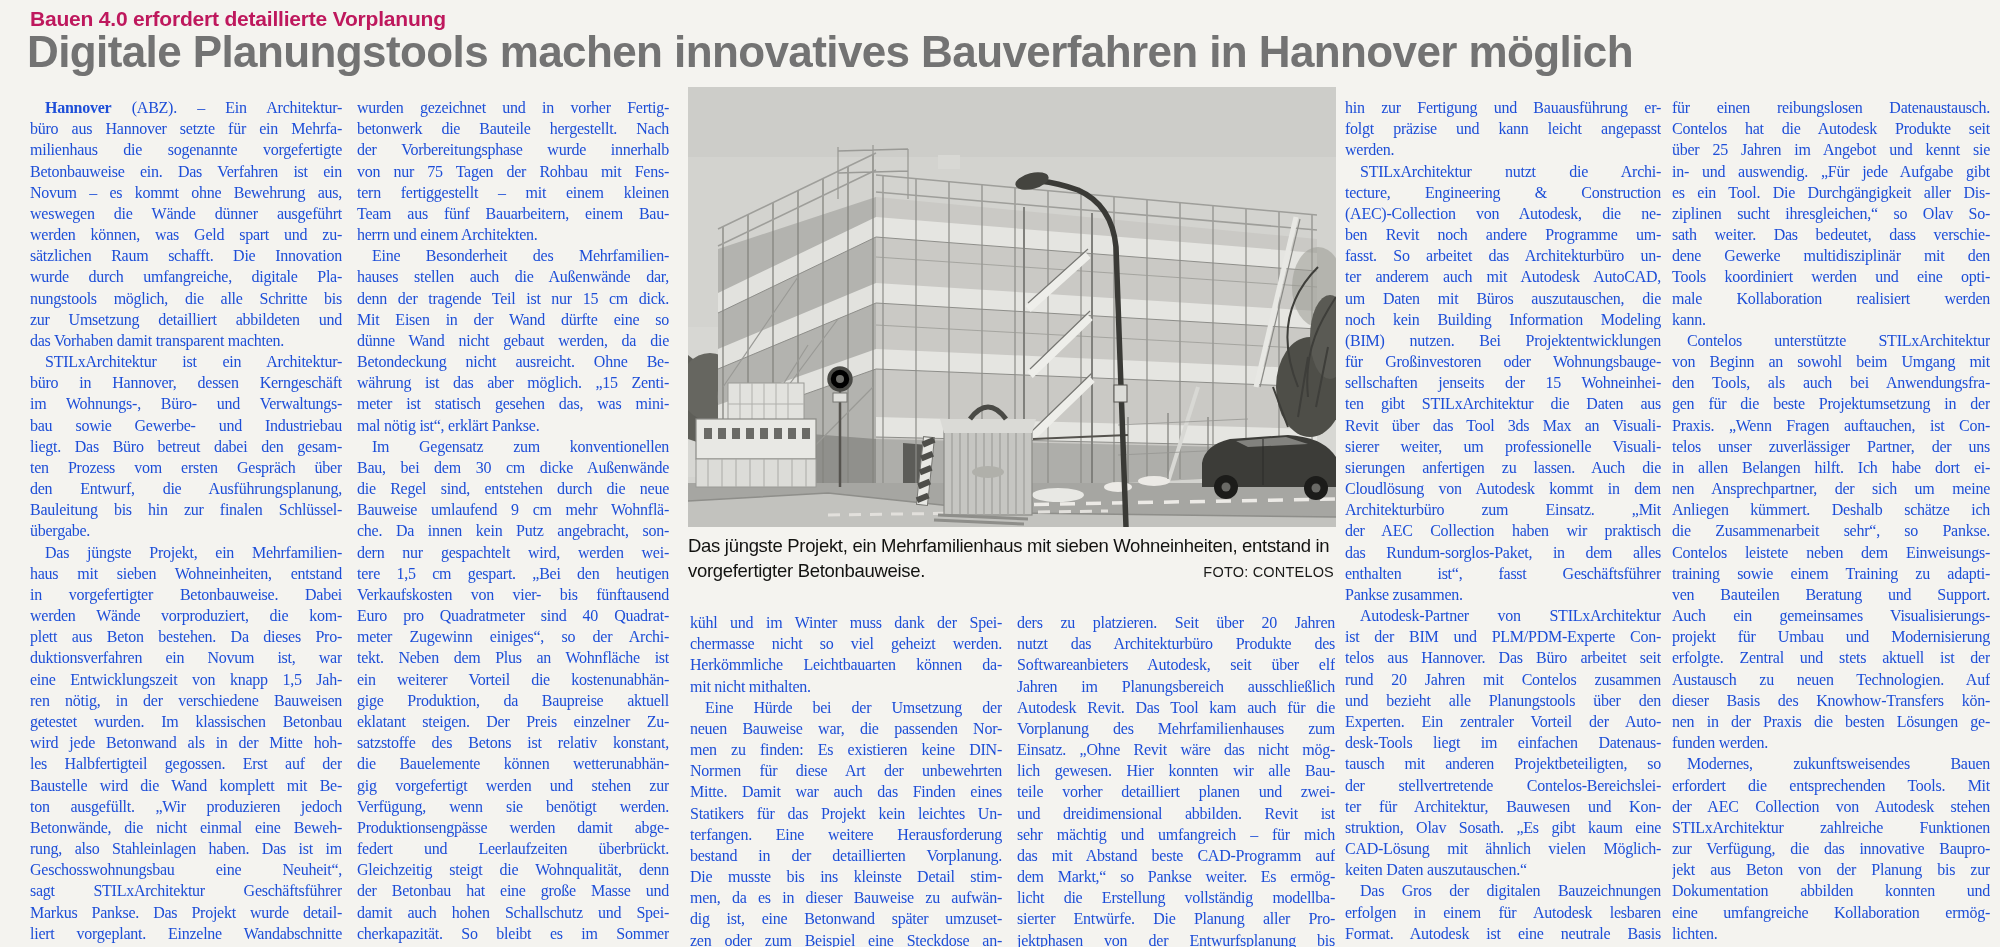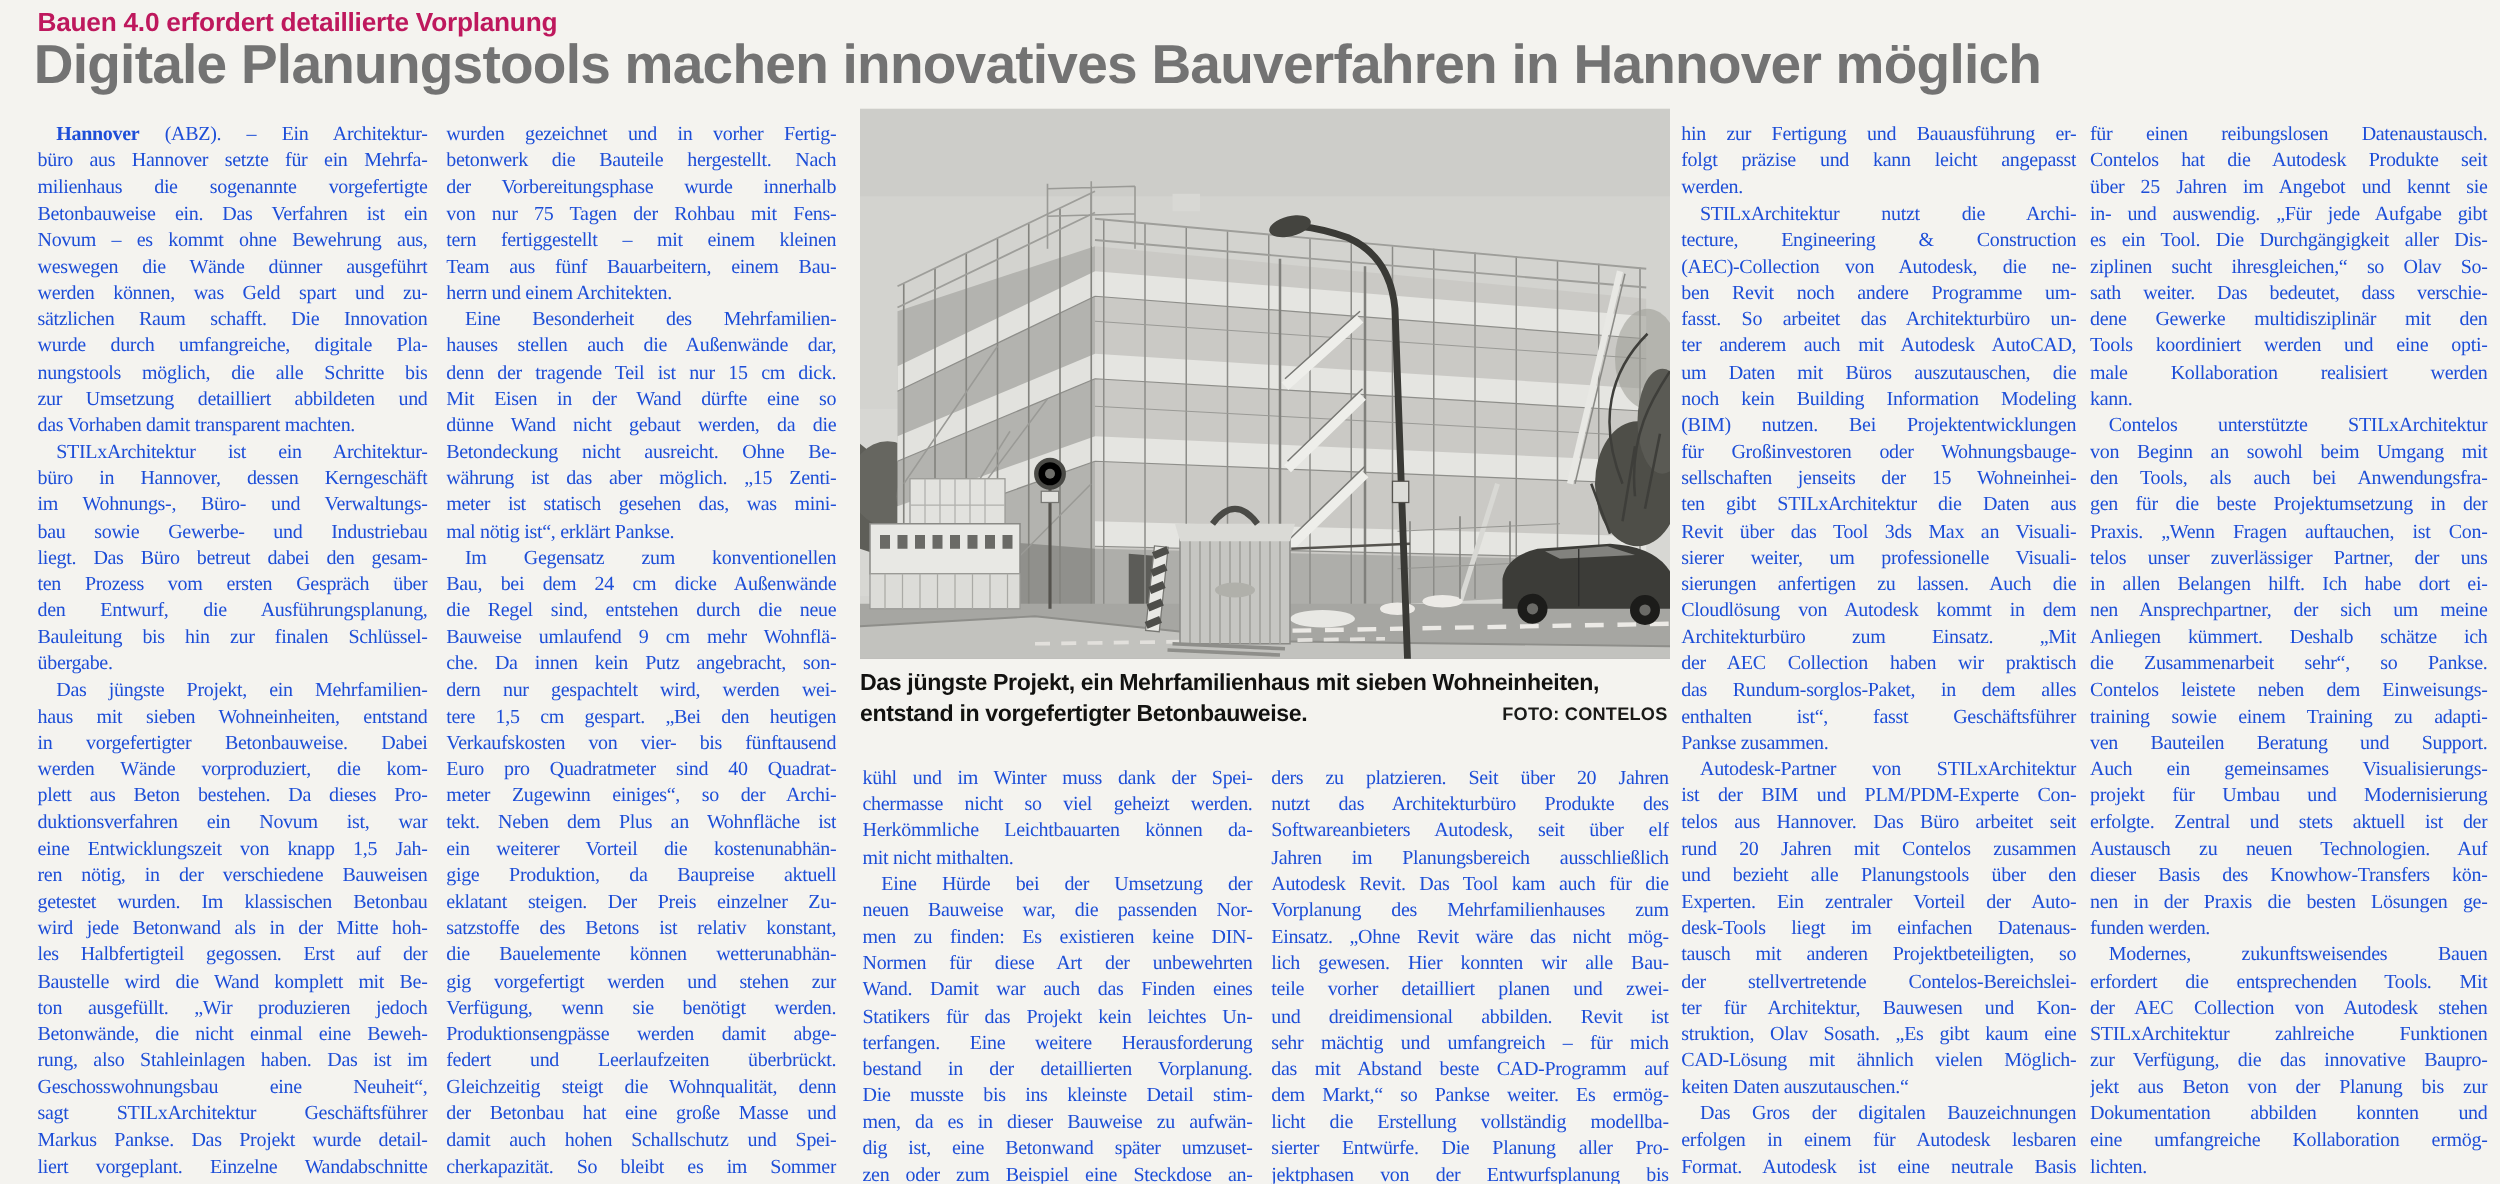--- a/index.html
+++ b/index.html
@@ -10,21 +10,21 @@
   .col{position:absolute;top:97px;width:312px;font-size:16px;line-height:21.18px;letter-spacing:-0.25px;color:#1d4ed8;}
   #c1{left:30px;} #c2{left:357px;}
   #c5{left:1345px;width:316px;} #c6{left:1672px;width:318px;}
   .col.low{top:600px;margin-top:12px;} #c3{left:690px;} #c4{left:1017px;width:318px;}
   .line{height:21.18px;overflow:hidden;text-align:justify;text-align-last:justify;}
   .line.e{text-align-last:left;}
   .line.i{text-indent:15px;}
   .line b{font-weight:700;}
   .photo{position:absolute;left:688px;top:87px;width:648px;height:440px;margin:0;background:#d3d3cf;}
   .photo svg{display:block;width:648px;height:440px;}
-  .caption{position:absolute;left:688px;top:533px;width:648px;height:54px;font-family:"Liberation Sans",sans-serif;font-weight:700;font-size:18.5px;line-height:25px;letter-spacing:-0.3px;color:#121210;}
+  .caption{position:absolute;left:688px;top:533px;width:648px;height:54px;font-family:"Liberation Sans",sans-serif;font-weight:400;font-size:18.5px;line-height:25px;letter-spacing:-0.3px;color:#121210;}
   .credit{position:absolute;right:2px;top:27px;font-size:14.5px;letter-spacing:0.2px;color:#1a1a18;}
 </style>
 </head>
 <body>
 
 <div class="page">
   <div class="kicker">Bauen 4.0 erfordert detaillierte Vorplanung</div>
   <h1 class="headline">Digitale Planungstools machen innovatives Bauverfahren in Hannover möglich</h1>
 
   <div class="col" id="c1">
@@ -80,21 +80,21 @@
       <div class="line i">Eine Besonderheit des Mehrfamilien-</div>
       <div class="line">hauses stellen auch die Außenwände dar,</div>
       <div class="line">denn der tragende Teil ist nur 15 cm dick.</div>
       <div class="line">Mit Eisen in der Wand dürfte eine so</div>
       <div class="line">dünne Wand nicht gebaut werden, da die</div>
       <div class="line">Betondeckung nicht ausreicht. Ohne Be-</div>
       <div class="line">währung ist das aber möglich. „15 Zenti-</div>
       <div class="line">meter ist statisch gesehen das, was mini-</div>
       <div class="line e">mal nötig ist“, erklärt Pankse.</div>
       <div class="line i">Im Gegensatz zum konventionellen</div>
-      <div class="line">Bau, bei dem 24 cm dicke Außenwände</div>
+      <div class="line">Bau, bei dem 30 cm dicke Außenwände</div>
       <div class="line">die Regel sind, entstehen durch die neue</div>
       <div class="line">Bauweise umlaufend 9 cm mehr Wohnflä-</div>
       <div class="line">che. Da innen kein Putz angebracht, son-</div>
       <div class="line">dern nur gespachtelt wird, werden wei-</div>
       <div class="line">tere 1,5 cm gespart. „Bei den heutigen</div>
       <div class="line">Verkaufskosten von vier- bis fünftausend</div>
       <div class="line">Euro pro Quadratmeter sind 40 Quadrat-</div>
       <div class="line">meter Zugewinn einiges“, so der Archi-</div>
       <div class="line">tekt. Neben dem Plus an Wohnfläche ist</div>
       <div class="line">ein weiterer Vorteil die kostenunabhän-</div>
@@ -250,21 +250,21 @@
 
   <div class="col low" id="c3">
       <div class="line">kühl und im Winter muss dank der Spei-</div>
       <div class="line">chermasse nicht so viel geheizt werden.</div>
       <div class="line">Herkömmliche Leichtbauarten können da-</div>
       <div class="line e">mit nicht mithalten.</div>
       <div class="line i">Eine Hürde bei der Umsetzung der</div>
       <div class="line">neuen Bauweise war, die passenden Nor-</div>
       <div class="line">men zu finden: Es existieren keine DIN-</div>
       <div class="line">Normen für diese Art der unbewehrten</div>
-      <div class="line">Wand. Damit war auch das Finden eines</div>
+      <div class="line">Mitte. Damit war auch das Finden eines</div>
       <div class="line">Statikers für das Projekt kein leichtes Un-</div>
       <div class="line">terfangen. Eine weitere Herausforderung</div>
       <div class="line">bestand in der detaillierten Vorplanung.</div>
       <div class="line">Die musste bis ins kleinste Detail stim-</div>
       <div class="line">men, da es in dieser Bauweise zu aufwän-</div>
       <div class="line">dig ist, eine Betonwand später umzuset-</div>
       <div class="line">zen oder zum Beispiel eine Steckdose an-</div>
     </div>
   <div class="col low" id="c4">
       <div class="line">ders zu platzieren. Seit über 20 Jahren</div>

